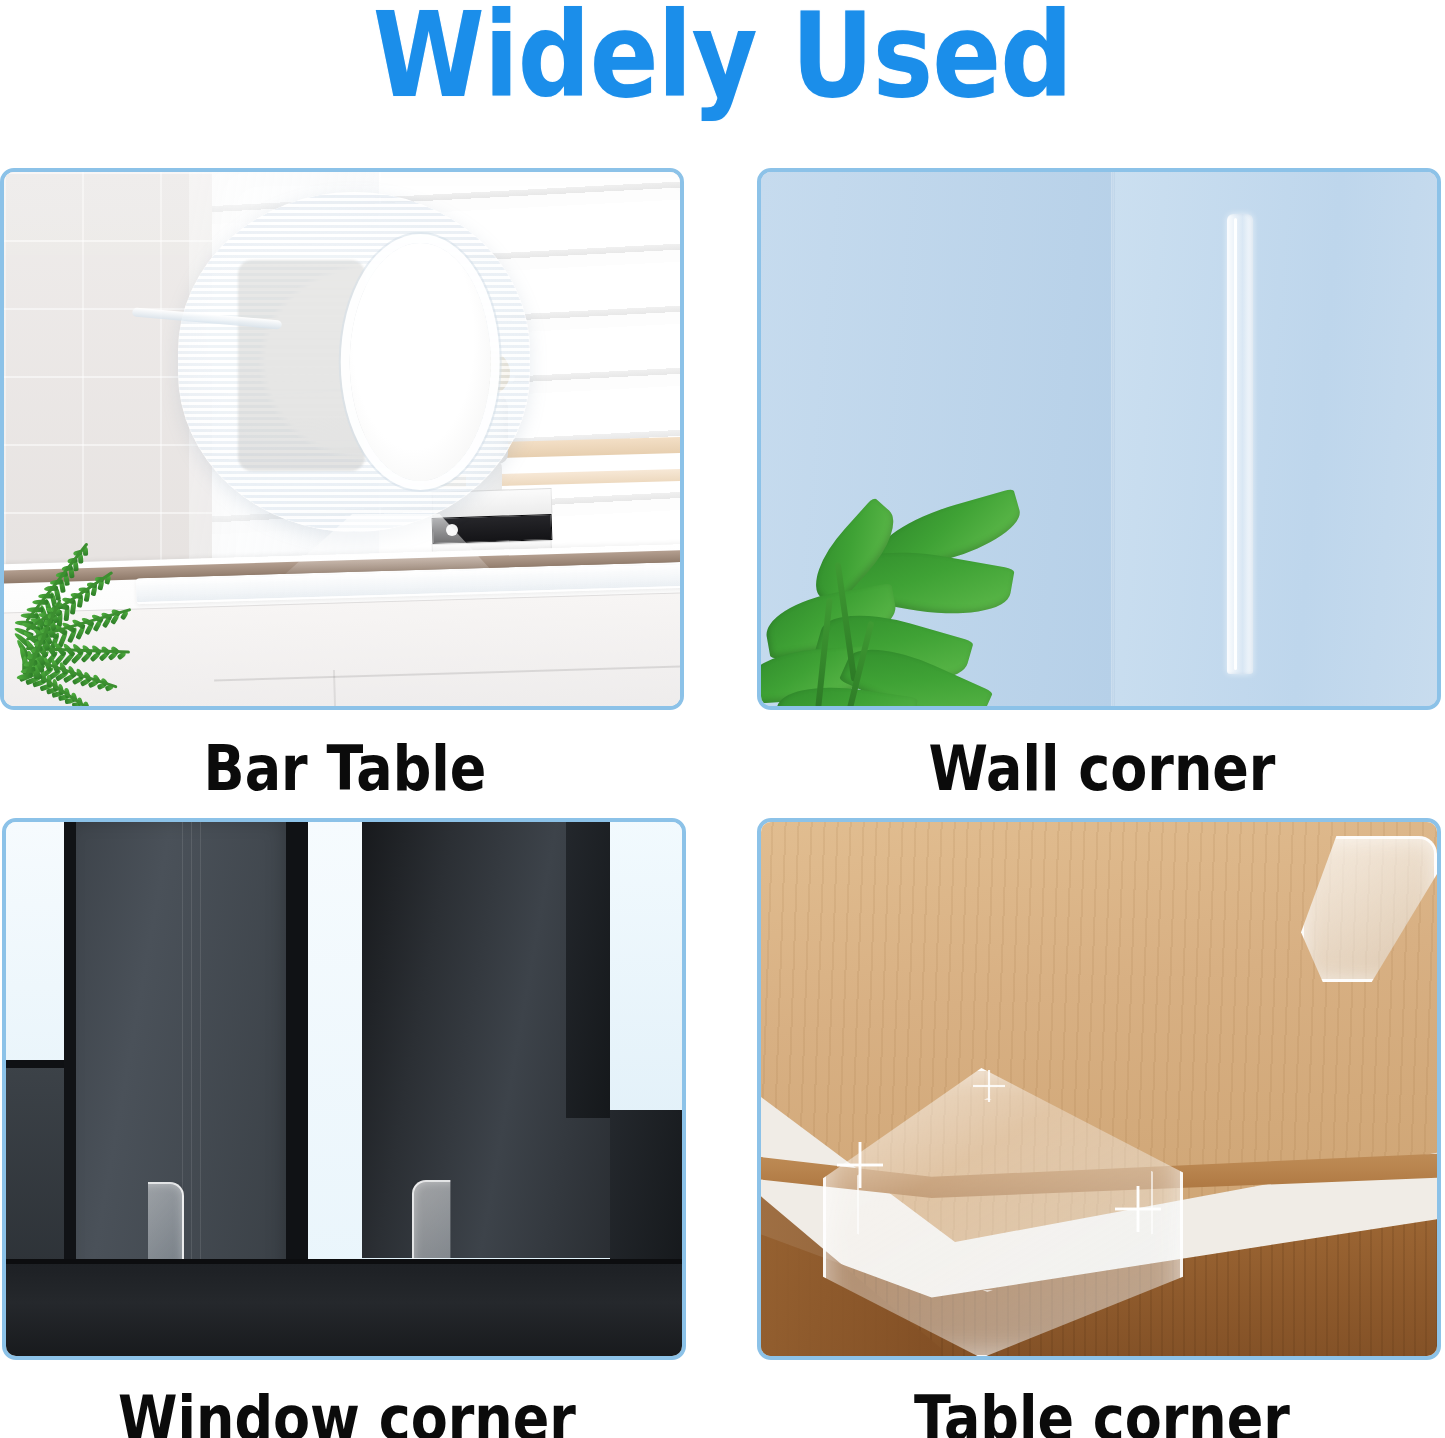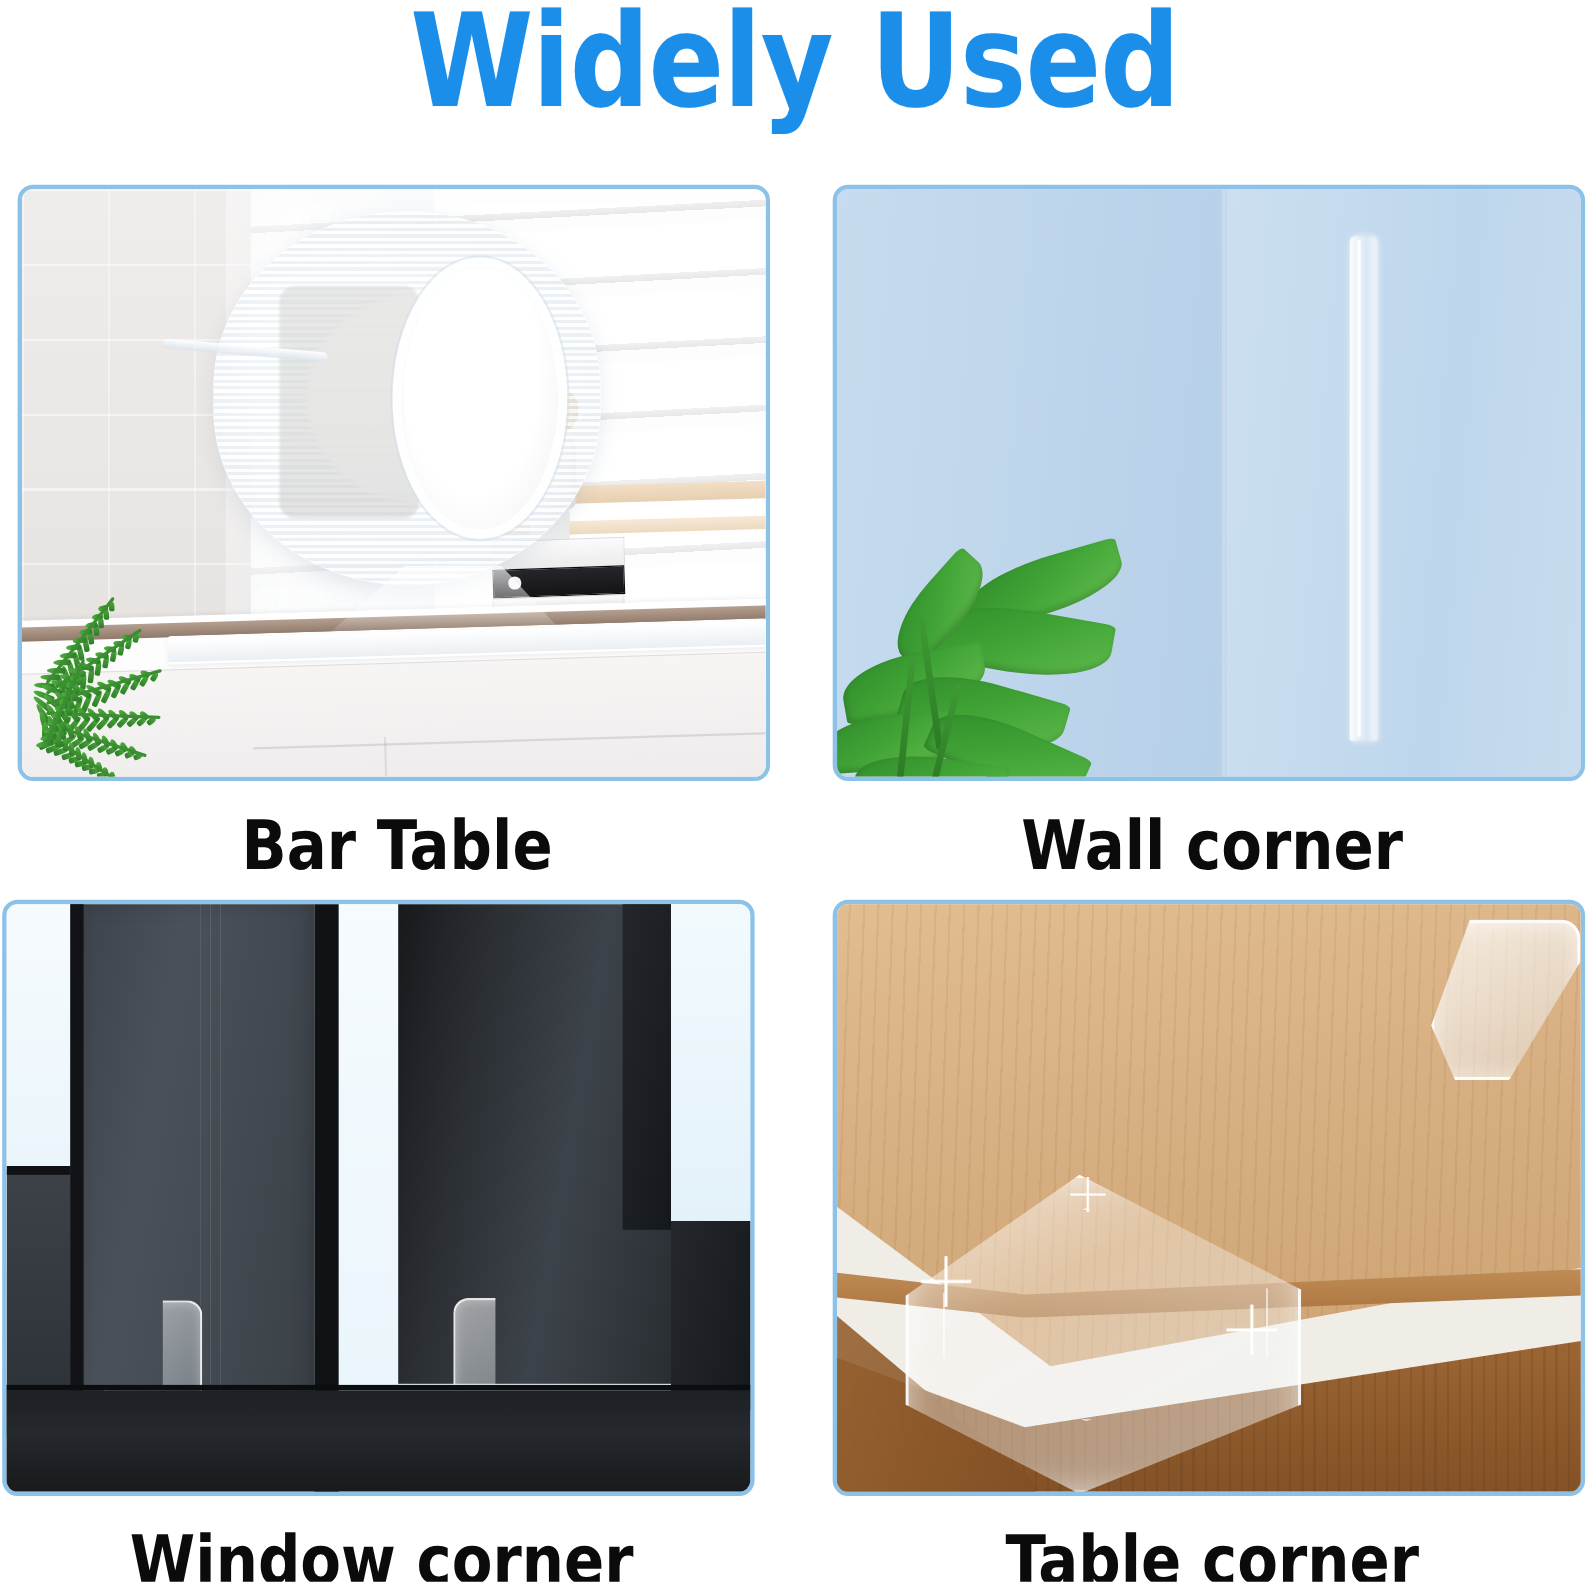--- a/index.html
+++ b/index.html
@@ -36,21 +36,21 @@
 
   
   .grid {
     position: absolute;
     top: 168px;
     left: 0;
     width: 1445px;
     height: 1270px;
   }
   .cell { position: absolute; }
-  .cell.c0 { left: 16px;   top: 0px;   }
+  .cell.c0 { left: 0;   top: 0px;   }
   .cell.c1 { left: 757px; top: 0px;   }
   .cell.c2 { left: 2px;   top: 650px; }
   .cell.c3 { left: 757px; top: 650px; }
 
   .photo {
     position: relative;
     width: 684px;
     height: 542px;
     border: 4px solid #8CC2E8;
     border-radius: 14px;

